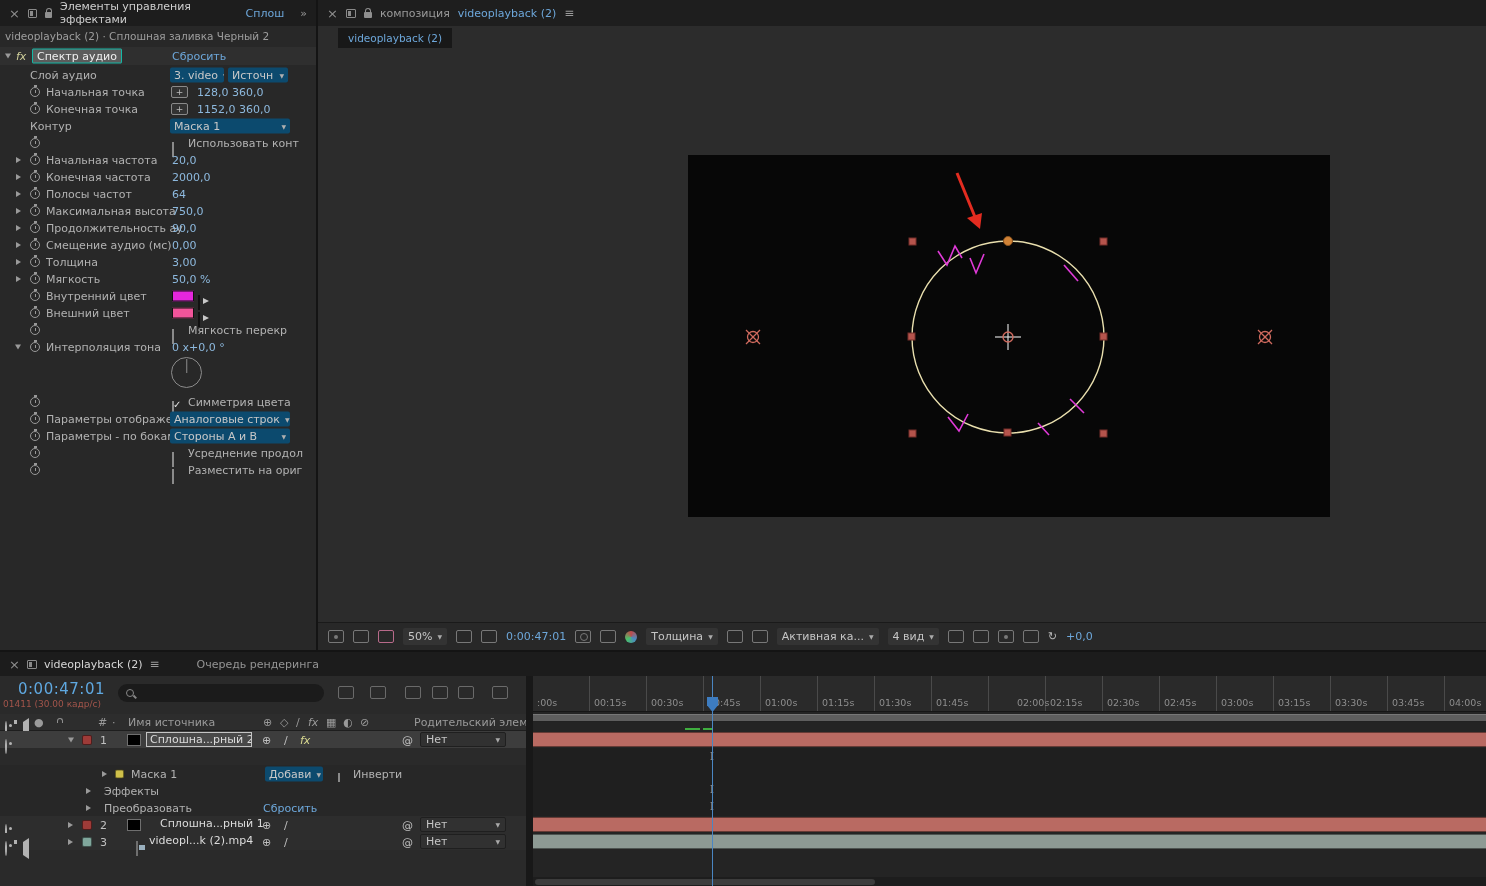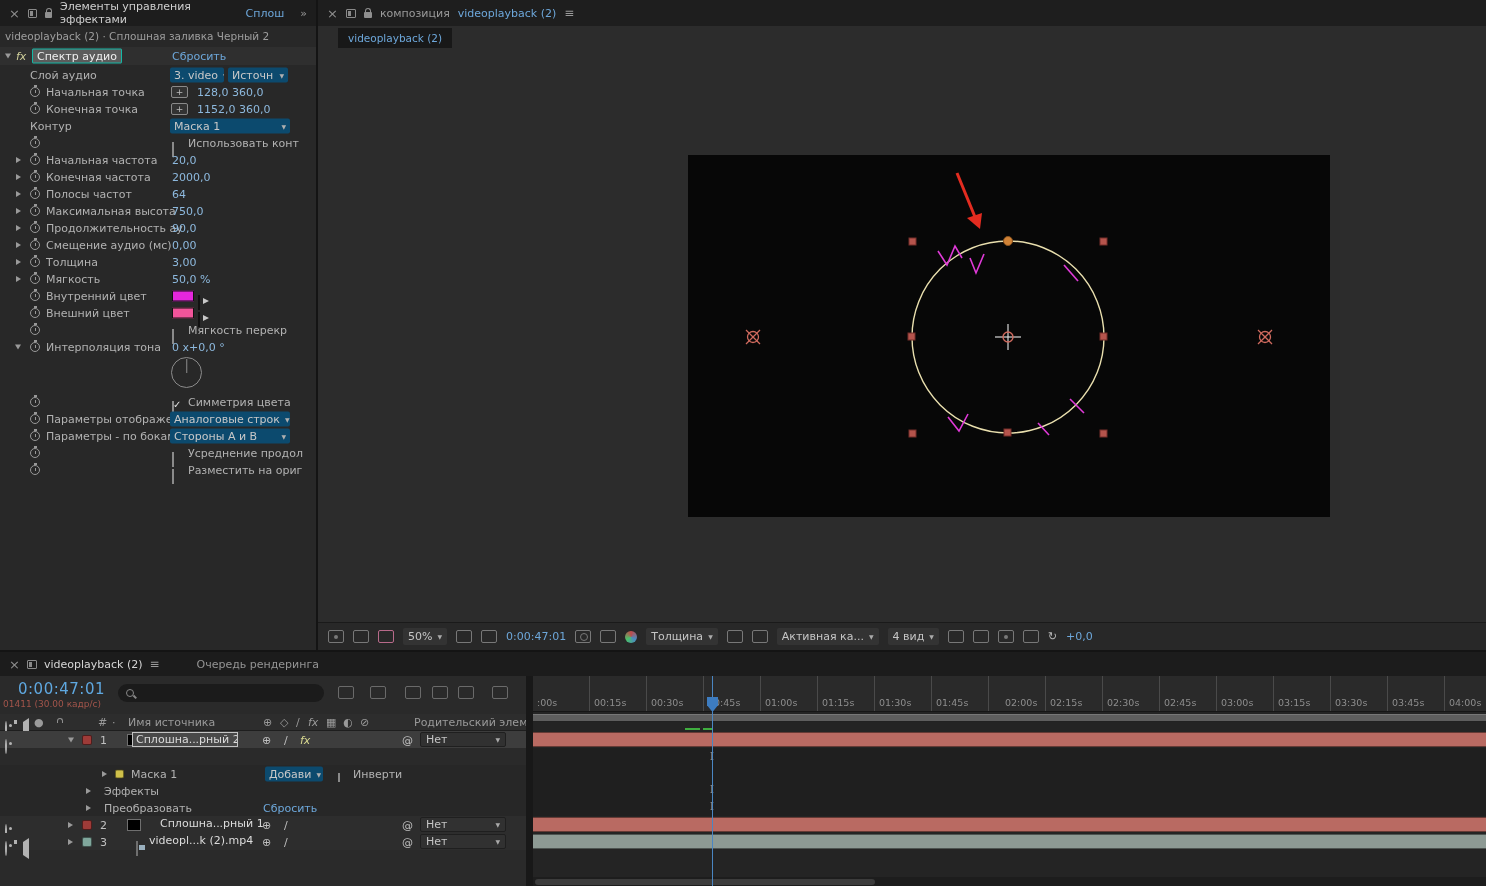--- a/index.html
+++ b/index.html
@@ -430,21 +430,21 @@
         <span class="px" style="left:360px">⊘</span>
         <span class="px" style="left:414px">Родительский элемент ...</span>
       </div>
 
       <div class="tlrow" style="top:55px;background:#3d3d3d">
         <span class="eye px" style="left:5px"></span>
         <i class="tri-d px" style="left:68px"></i>
         <span class="chip px" style="left: 82px; background: rgb(158, 59, 56);"></span>
         <span class="px" style="left:100px">1</span>
         <span class="thumb px" style="left:127px"></span>
-        <span class="namebox sel" style="left:132px">Сплошна...рный 2</span>
+        <span class="namebox sel" style="left:146px">Сплошна...рный 2</span>
         <span class="px" style="left:262px">⊕</span>
         <span class="px" style="left:284px">/</span>
         <span class="px" style="left:300px;font-style:italic;color:#d8d890">fx</span>
         <span class="px" style="left:402px">@</span>
         <div class="pddbox" style="left:420px">
           <span>Нет</span>
             <span class="arr" style="font-size:6px;color:#aaa">▼</span>
         </div>
       </div>
 
@@ -508,21 +508,21 @@
     <div class="tl-right">
       <div class="ruler">
         <span class="rlabel" style="left:4px">:00s</span>
         <span class="rlabel" style="left:61px">00:15s</span>
         <span class="rlabel" style="left:118px">00:30s</span>
         <span class="rlabel" style="left:175px">00:45s</span>
         <span class="rlabel" style="left:232px">01:00s</span>
         <span class="rlabel" style="left:289px">01:15s</span>
         <span class="rlabel" style="left:346px">01:30s</span>
         <span class="rlabel" style="left:403px">01:45s</span>
-        <span class="rlabel" style="left:472px">02:00s</span>
+        <span class="rlabel" style="left:484px">02:00s</span>
         <span class="rlabel" style="left:517px">02:15s</span>
         <span class="rlabel" style="left:574px">02:30s</span>
         <span class="rlabel" style="left:631px">02:45s</span>
         <span class="rlabel" style="left:688px">03:00s</span>
         <span class="rlabel" style="left:745px">03:15s</span>
         <span class="rlabel" style="left:802px">03:30s</span>
         <span class="rlabel" style="left:859px">03:45s</span>
         <span class="rlabel" style="left:916px">04:00s</span>
       </div>
       <div class="workarea"></div>

